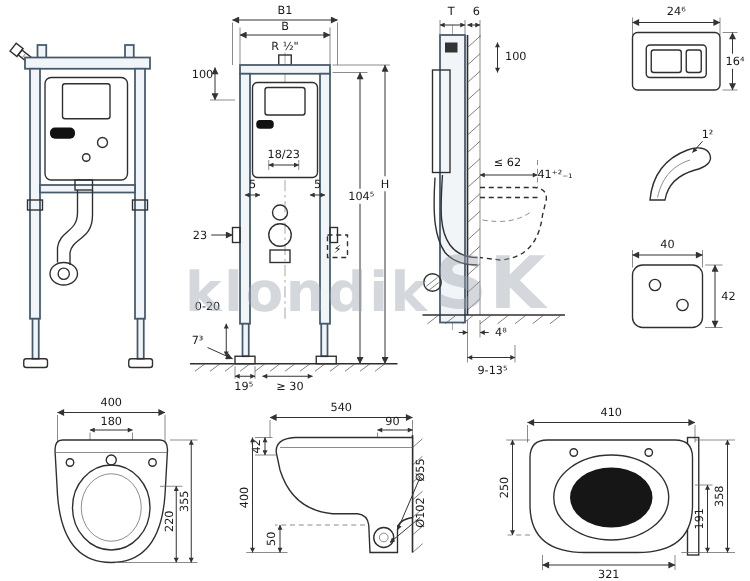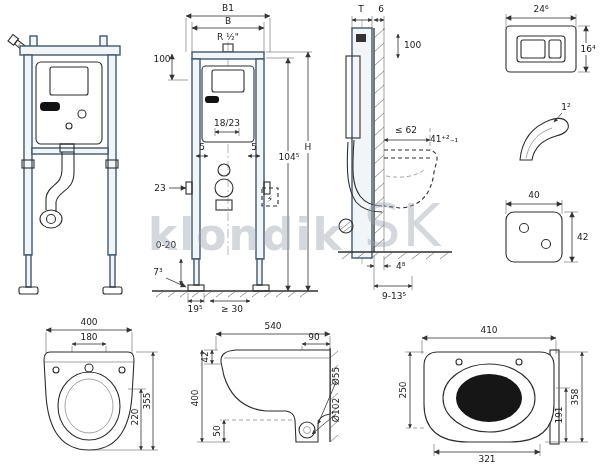--- a/index.html
+++ b/index.html
@@ -12,21 +12,21 @@
   .frm{stroke:#42596e;stroke-width:1.4;fill:#f2f5f8;}
   .med{stroke:#2f2f2f;stroke-width:1.3;fill:none;}
   .thin{stroke:#666;stroke-width:0.6;fill:none;}
   .dim{stroke:#333;stroke-width:0.8;fill:none;}
   .dash{stroke-dasharray:4 3;}
   .cl{stroke:#888;stroke-width:0.6;stroke-dasharray:9 3 2 3;fill:none;}
   .hat{stroke:#555;stroke-width:0.6;fill:none;}
   .wm{position:absolute;left:148px;top:192px;display:flex;align-items:flex-end;
       color:#9aa4ad;opacity:0.42;letter-spacing:2px;pointer-events:none;}
   .wm .w1{font-size:44px;font-weight:bold;}
-  .wm .w2{font-size:58px;font-weight:normal;margin-left:20px;}
+  .wm .w2{font-size:58px;font-weight:bold;margin-left:4px;}
 </style>
 </head>
 <body>
 
 <div class="stage">
 <svg width="600" height="465" viewBox="0 0 600 465">
   <defs>
     <marker id="ar" viewBox="0 0 10 10" refX="9.5" refY="5" markerWidth="9" markerHeight="7" orient="auto-start-reverse">
       <path d="M0,0 L10,5 L0,10 z" fill="#333"></path>
     </marker>

